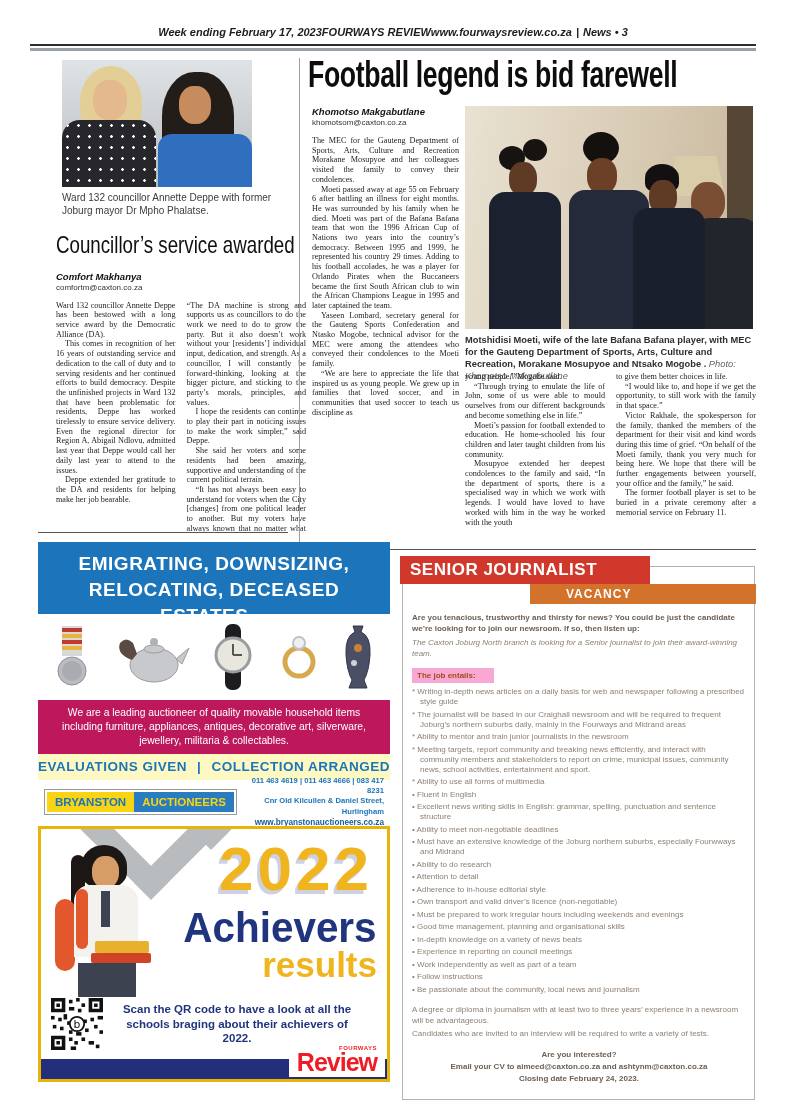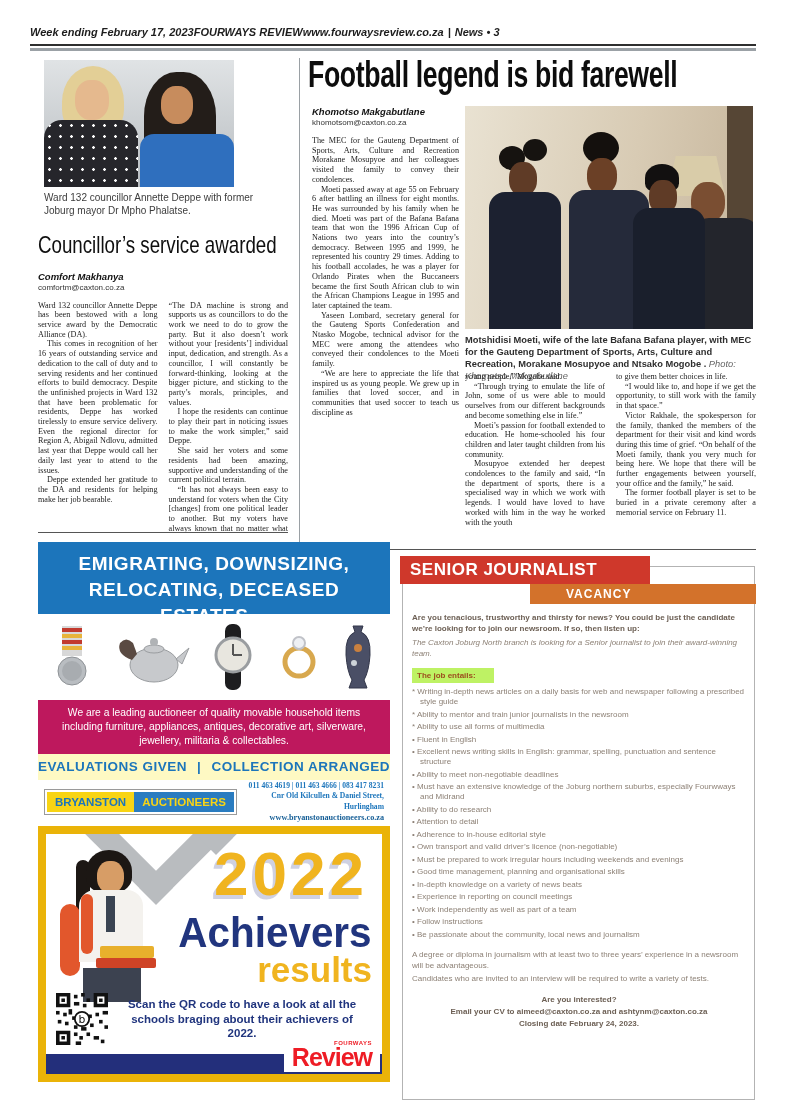--- a/index.html
+++ b/index.html
@@ -2,35 +2,35 @@
 <html><head>
 <meta charset="utf-8">
 <style>
   * { margin:0; padding:0; box-sizing:border-box; }
   html,body { background:#fff; }
   body { width:786px; height:1113px; position:relative; overflow:hidden;
          font-family:"Liberation Sans", sans-serif; color:#1a1a1a; }
   .abs { position:absolute; }
 
   
-  .masthead { left:30px; top:26px; width:726px; display:flex; justify-content:flex-start;
+  .masthead { left:30px; top:26px; width:726px; display:flex; justify-content:center;
               align-items:baseline; font-weight:bold; font-style:italic; font-size:11px; color:#1d1d1d; }
   .rule1 { left:30px; top:44px; width:726px; height:2px; background:#2e2e2e; }
   .rule2 { left:30px; top:48px; width:726px; height:3px; background:#9ba1a6; }
   .mast-sep { margin:0 4px; }
 
   
   .para { font-size:8.2px; line-height:9.7px; text-align:justify;
           font-family:"Liberation Serif", serif; color:#1c1c1c; }
   .para + .para { text-indent:9px; }
   .by-name { font-weight:bold; font-style:italic; font-size:9.5px; color:#111; }
   .by-mail { font-size:8px; color:#333; margin-top:1px; }
 
   
-  .councillor { left:38px; top:60px; width:250px; height:472px; }
+  .councillor { left:56px; top:60px; width:250px; height:472px; }
   .photo1 { position:relative; margin-left:6px; width:190px; height:127px; overflow:hidden;
             background:linear-gradient(180deg,#e0e3e5,#b7bcc0); }
   .photo1 div { position:absolute; }
   .p1-hair-l { left:18px; top:6px; width:62px; height:72px; background:#e3cf96; border-radius:50% 50% 40% 40%; }
   .p1-face-l { left:31px; top:20px; width:34px; height:40px; background:#e5b98e; border-radius:45%; }
   .p1-body-l { left:0px; top:60px; width:94px; height:70px; background:#26262b; border-radius:18px 18px 0 0;
                background-image:radial-gradient(#fff 1px, transparent 1.6px); background-size:11px 11px; }
   .p1-hair-r { left:100px; top:12px; width:72px; height:98px; background:#231d19; border-radius:45% 45% 28% 28%; }
   .p1-face-r { left:117px; top:26px; width:32px; height:38px; background:#c78c5d; border-radius:45%; }
   .p1-body-r { left:96px; top:74px; width:94px; height:56px; background:#2f6fbe; border-radius:14px 14px 0 0; }
@@ -87,25 +87,25 @@
   .auc-desc { height:54px; background:#be185d; color:#fff; text-align:center; font-size:10.3px;
               line-height:14px; padding:6px 10px 0; }
   .auc-yellow { height:26px; background:#fef9c3; color:#1c75bb; font-weight:bold; font-size:13.5px;
                 text-align:center; line-height:26px; letter-spacing:.5px; }
   .auc-yellow .mast-sep { margin:0 10px; }
   .auc-footer { height:42px; background:#fff; display:flex; align-items:center;
                 justify-content:space-between; padding:2px 6px 0; }
   .bry-logo { display:flex; border:1px solid #9a9a9a; padding:2px; background:#fff; }
   .bry-1 { background:#f8d414; color:#1c75bb; font-weight:bold; font-size:11.5px; padding:4px 8px; }
   .bry-2 { background:#2a7cc0; color:#f8d414; font-weight:bold; font-size:11.5px; padding:4px 8px; }
-  .bry-contact { text-align:right; color:#1c75bb; font-size:7.6px; font-weight:bold; line-height:1.35;font-family:Liberation Serif, serif; }
+  .bry-contact { text-align:right; color:#1c75bb; font-size:7.6px; font-weight:bold; line-height:1.35; }
   .bry-web { font-size:8.2px; color:#155e96; }
 
   
-  .achievers { left:38px; top:826px; width:352px; height:256px; border:8px solid #eab308;
+  .achievers { left:38px; top:826px; width:352px; height:256px; border:3px solid #eab308;
                background:#fff; overflow:hidden; }
   .achievers .inner { position:relative; width:100%; height:100%; }
   .chev { position:absolute; width:110px; height:110px; border-right:24px solid #b9bcbf;
           border-bottom:24px solid #b9bcbf; transform:rotate(45deg); }
   .chev1 { left:55px; top:-62px; }
   .chev2 { left:115px; top:-112px; }
   .student { position:absolute; left:6px; top:16px; width:130px; height:156px; }
   .student div { position:absolute; }
   .st-pony { left:24px; top:10px; width:14px; height:56px; background:#1c1714; border-radius:8px; }
   .st-hair { left:34px; top:0; width:46px; height:42px; background:#1c1714; border-radius:50% 50% 35% 35%; }
@@ -135,21 +135,21 @@
   
   .vacancy-box { left:402px; top:566px; width:353px; height:534px; border:1px solid #b3b3b3; background:#fff; }
   .v-red { left:400px; top:556px; width:250px; height:28px; background:#cf382b; color:#fff;
            font-weight:bold; font-size:17px; line-height:28px; padding-left:10px; letter-spacing:.5px; }
   .v-orange { left:530px; top:584px; width:226px; height:20px; background:#d3722b; color:#fff;
               font-weight:bold; font-size:12px; line-height:20px; padding-left:36px; letter-spacing:1px; }
   .v-body { left:412px; top:612px; width:334px; font-size:8px; line-height:11px; color:#8d8176; }
   .v-boldtext { font-weight:bold; color:#6d6055; }
   .v-italic { font-style:italic; margin-top:3px; }
   .v-label { display:inline-block; font-weight:bold; font-size:8px; padding:2px 18px 2px 5px; margin:9px 0 4px; }
-  .v-label-orange { background:#bef264; color:#9c4d1e; }
+  .v-label-orange { background:#f9a8d4; color:#9c4d1e; }
   .v-label-gray { background:#c9c9c9; color:#7c7168; }
   .v-item { padding-left:8px; text-indent:-8px; margin-bottom:2.5px; line-height:10px; }
   .v-star::before { content:"* "; }
   .v-dot::before { content:"• "; }
   .v-close { margin-top:9px; }
   .v-close2 { margin-top:2px; }
   .v-center { margin-top:10px; text-align:center; font-weight:bold; color:#6d6055; line-height:1.55; }
 </style>
 </head>
 <body>
@@ -371,21 +371,23 @@
 <div class="abs v-red">SENIOR JOURNALIST</div>
 <div class="abs v-orange">VACANCY</div>
 <div class="abs v-body">
   <p class="v-boldtext">Are you tenacious, trustworthy and thirsty for news? You could be just the candidate we’re looking for to join our newsroom. If so, then listen up:</p>
   <p class="v-italic">The Caxton Joburg North branch is looking for a Senior journalist to join their award-winning team.</p>
   <div>
     <span class="v-label v-label-orange">The job entails:</span>
   </div>
   <div>
       <p class="v-item v-star">Writing in-depth news articles on a daily basis for web and newspaper following a prescribed style guide</p>
+      <p class="v-item v-star">The journalist will be based in our Craighall newsroom and will be required to frequent Joburg’s northern suburbs daily, mainly in the Fourways and Midrand areas</p>
       <p class="v-item v-star">Ability to mentor and train junior journalists in the newsroom</p>
+      <p class="v-item v-star">Meeting targets, report community and breaking news efficiently, and interact with community members and stakeholders to report on crime, municipal issues, community news, school activities, entertainment and sport.</p>
       <p class="v-item v-star">Ability to use all forms of multimedia</p>
     </div>
   <div>
       <p class="v-item v-dot">Fluent in English</p>
       <p class="v-item v-dot">Excellent news writing skills in English: grammar, spelling, punctuation and sentence structure</p>
       <p class="v-item v-dot">Ability to meet non-negotiable deadlines</p>
       <p class="v-item v-dot">Must have an extensive knowledge of the Joburg northern suburbs, especially Fourwways and Midrand</p>
       <p class="v-item v-dot">Ability to do research</p>
       <p class="v-item v-dot">Attention to detail</p>
       <p class="v-item v-dot">Adherence to in-house editorial style</p>

